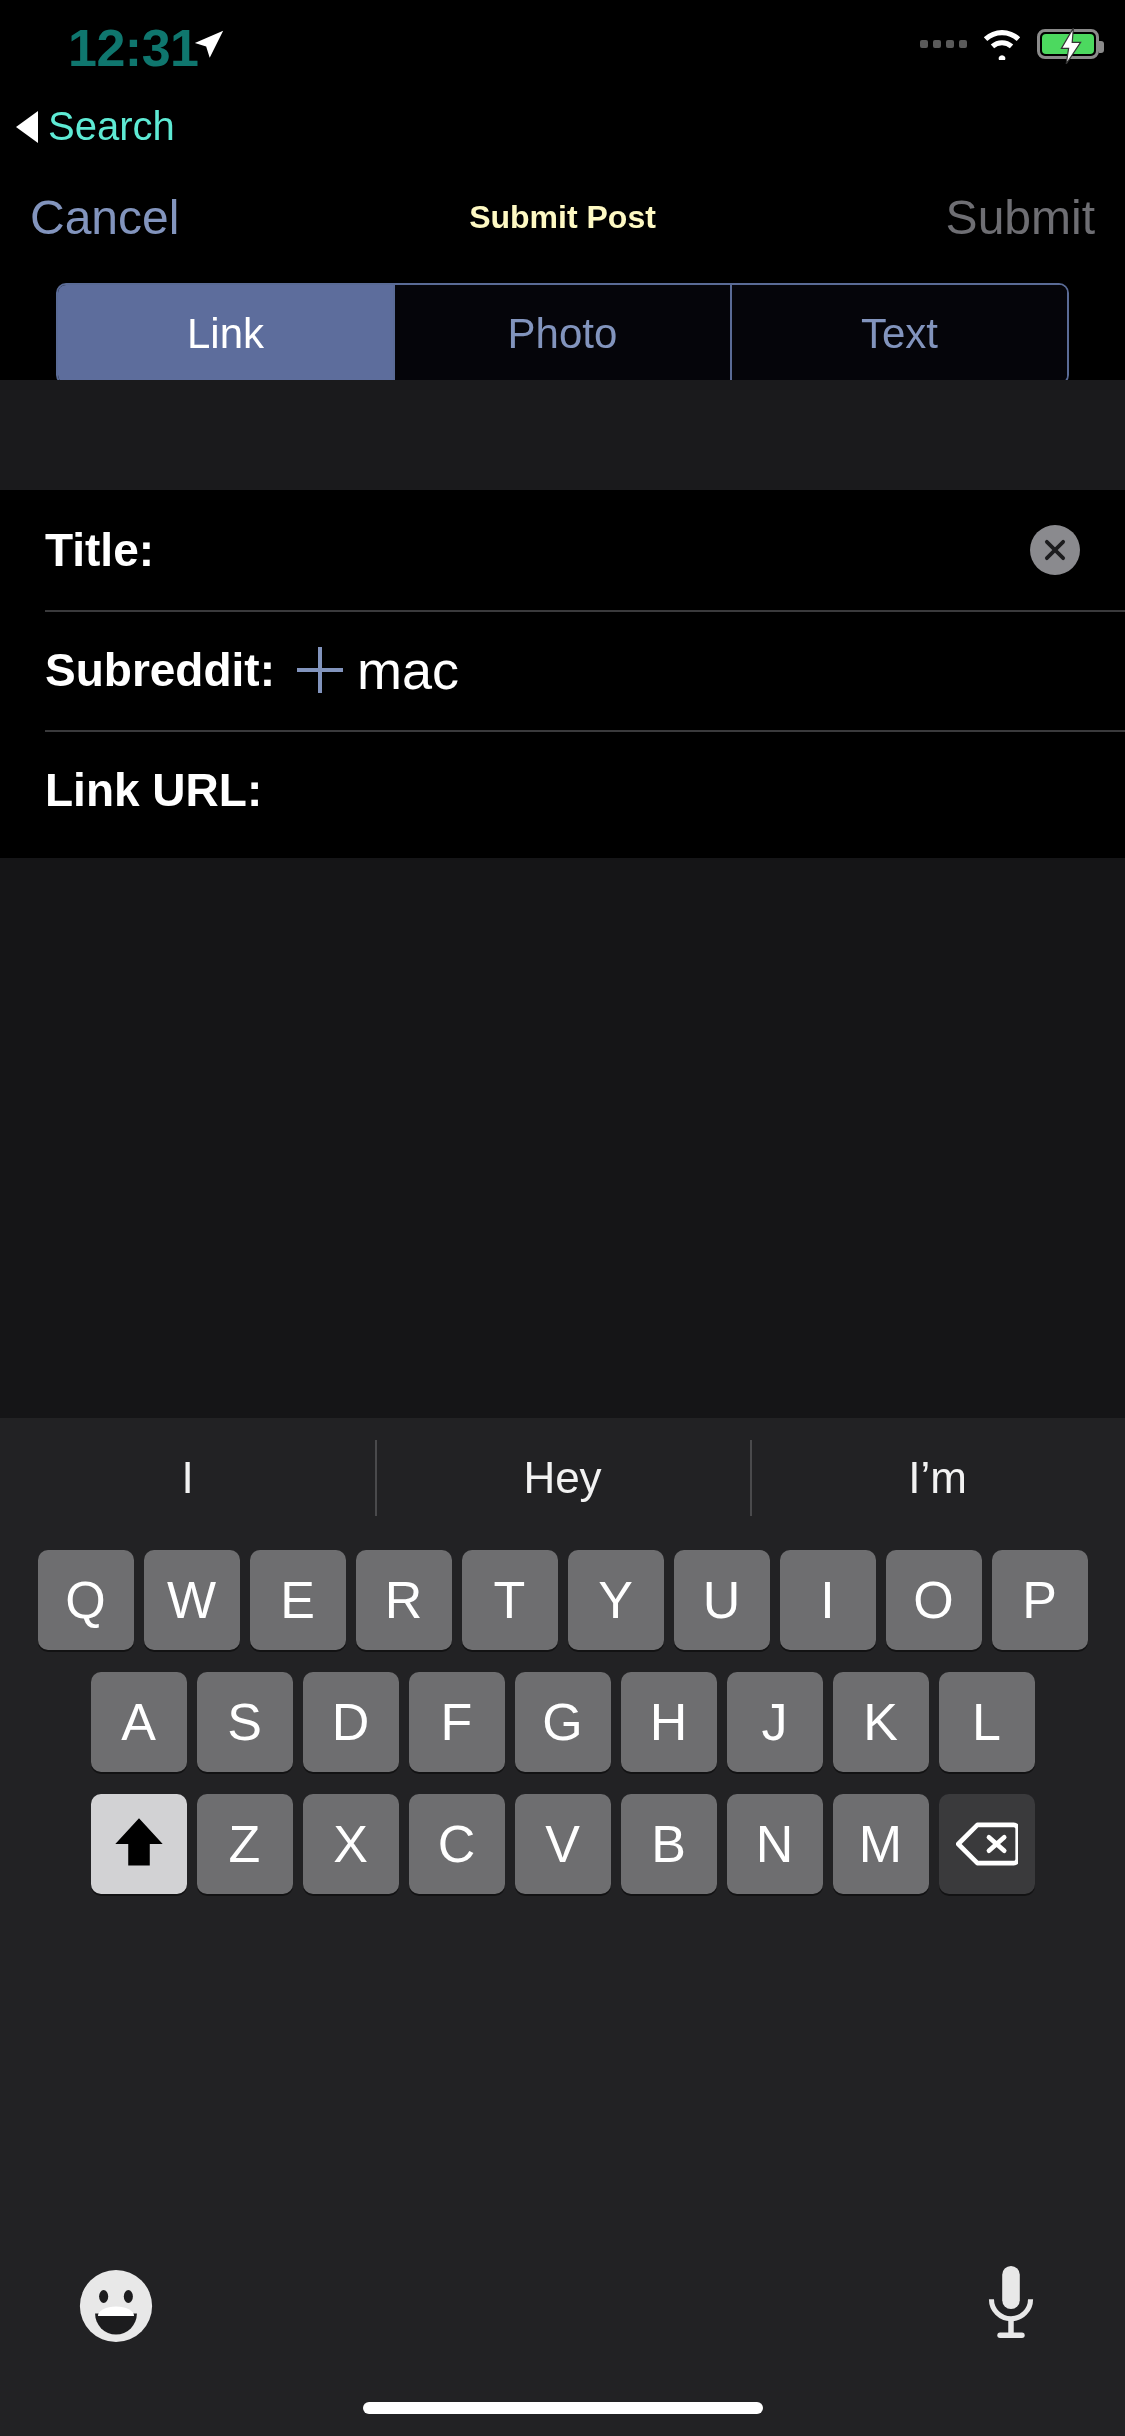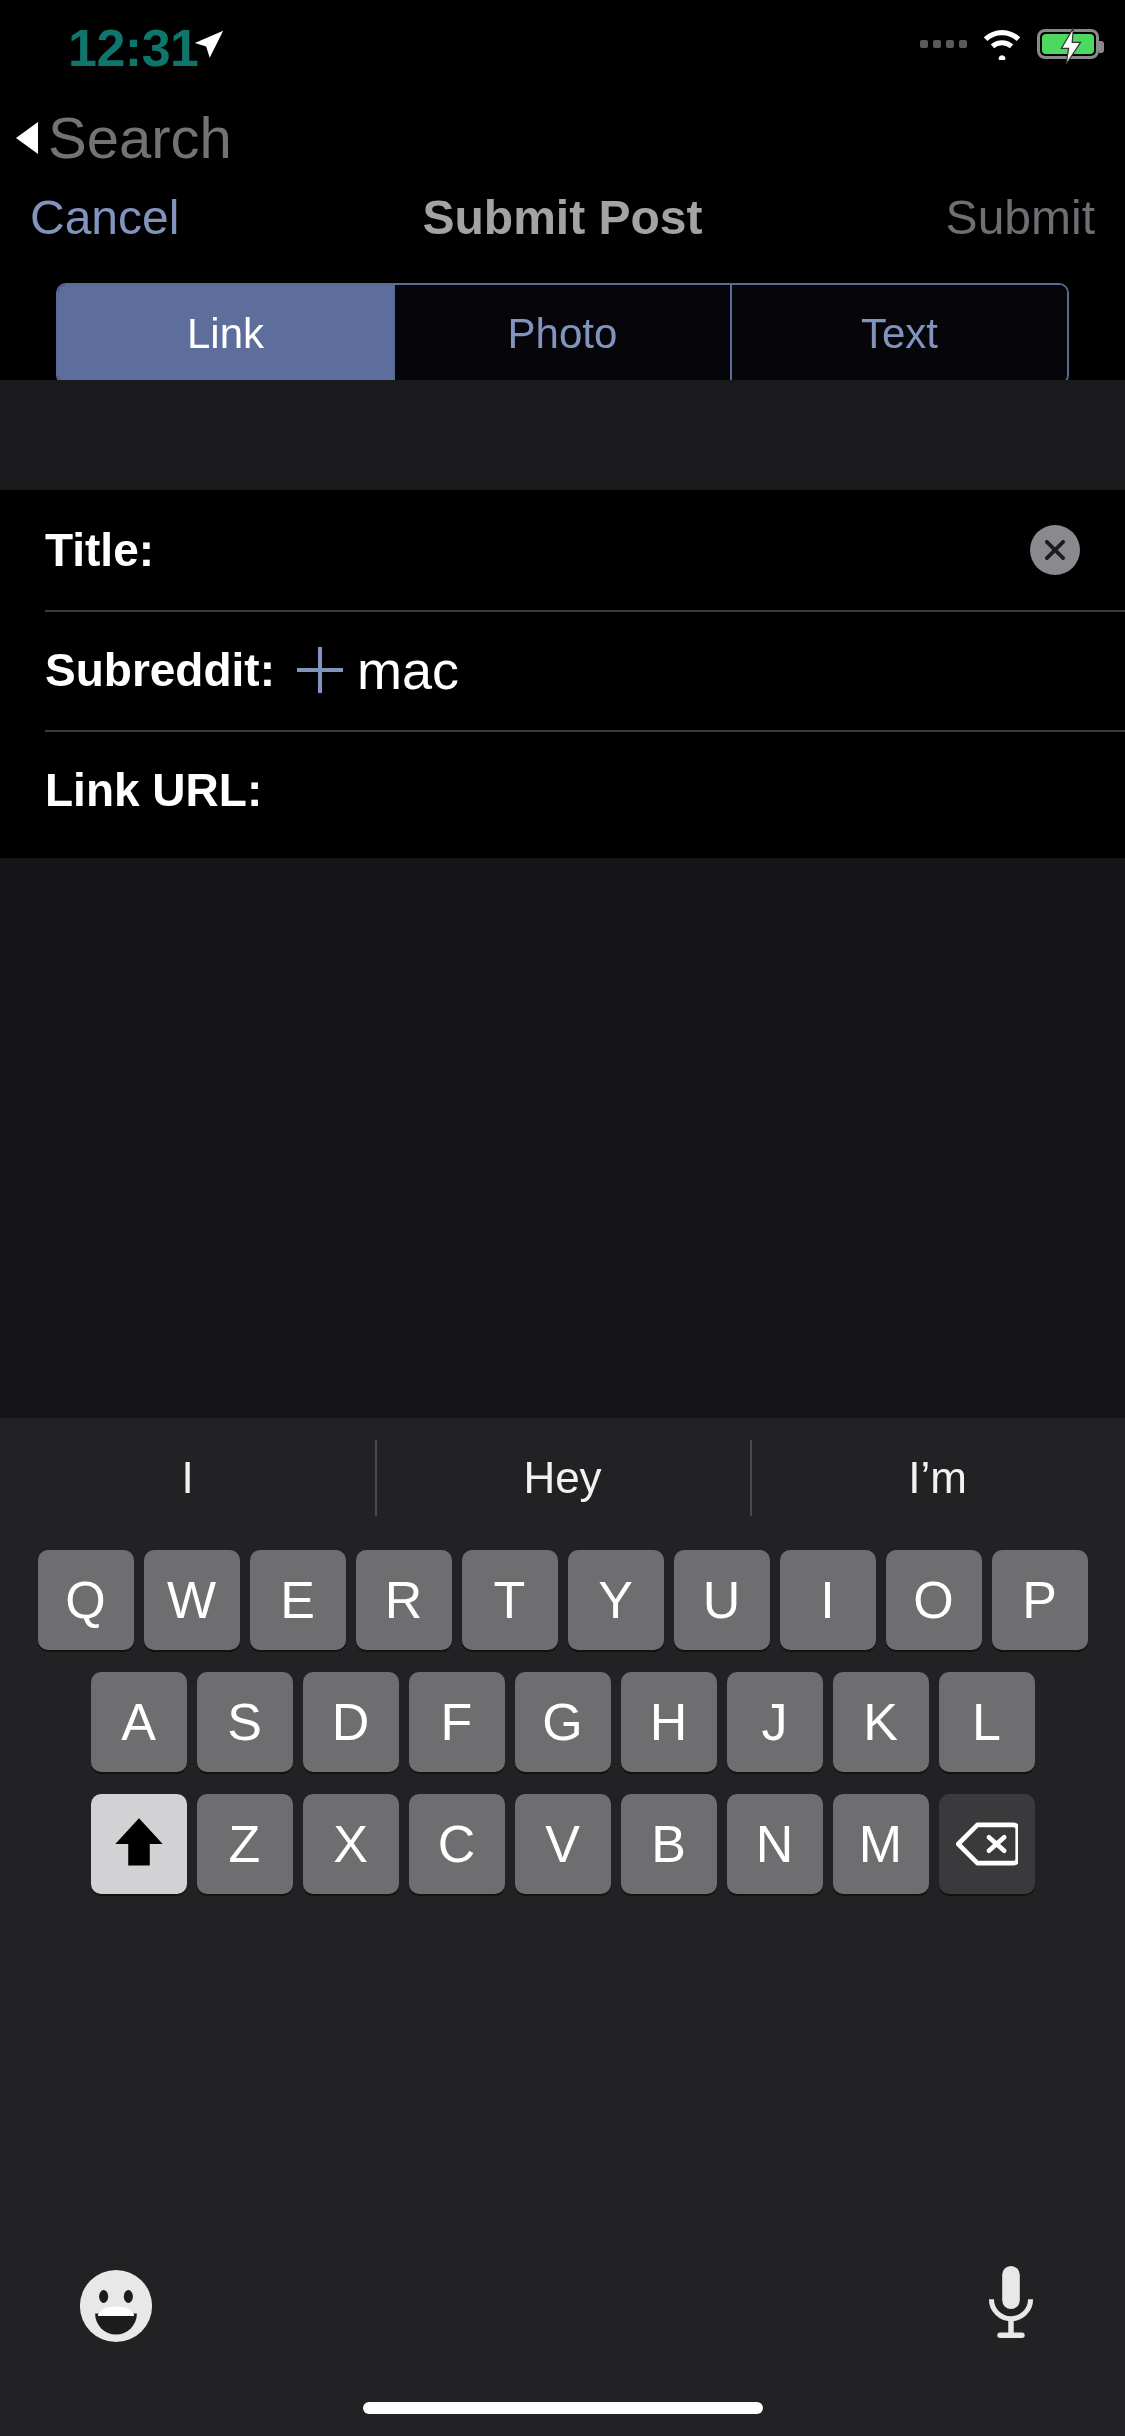--- a/index.html
+++ b/index.html
@@ -33,37 +33,37 @@
   #battery-fill {
     position:absolute; left:2px; top:2px; bottom:2px;
     width:calc(100% - 4px); background:#4cd95f; border-radius:4px;
   }
   #bolt { position:absolute; left:16px; top:-4px; width:30px; height:36px; }
 
   
   #back-link {
     position:absolute; top:104px; left:16px;
     display:flex; align-items:center; gap:10px;
-    font-size:58px; color:#737373;
+    font-size:40px; color:#5eead4;
   }
   #back-caret { width:0; height:0; border-top:16px solid transparent;
     border-bottom:16px solid transparent; border-right:22px solid #fff; }
 
   
   #navbar {
     position:absolute; top:168px; left:0; width:1125px; height:98px;
     background:#000;
   }
   #nav-cancel {
     position:absolute; left:30px; top:50%; transform:translateY(-50%);
     font-size:48px; color:#8294bd;
   }
   #nav-title {
     position:absolute; left:50%; top:50%; transform:translate(-50%,-50%);
-    font-size:48px; font-weight:bold; color:#a3a3a3; white-space:nowrap;
+    font-size:32px; font-weight:bold; color:#fef9c3; white-space:nowrap;
   }
   #nav-submit {
     position:absolute; right:30px; top:50%; transform:translateY(-50%);
     font-size:48px; color:#6e6e73;
   }
 
   
   #seg-wrap {
     position:absolute; top:266px; left:0; width:1125px; height:114px;
     background:#000;

